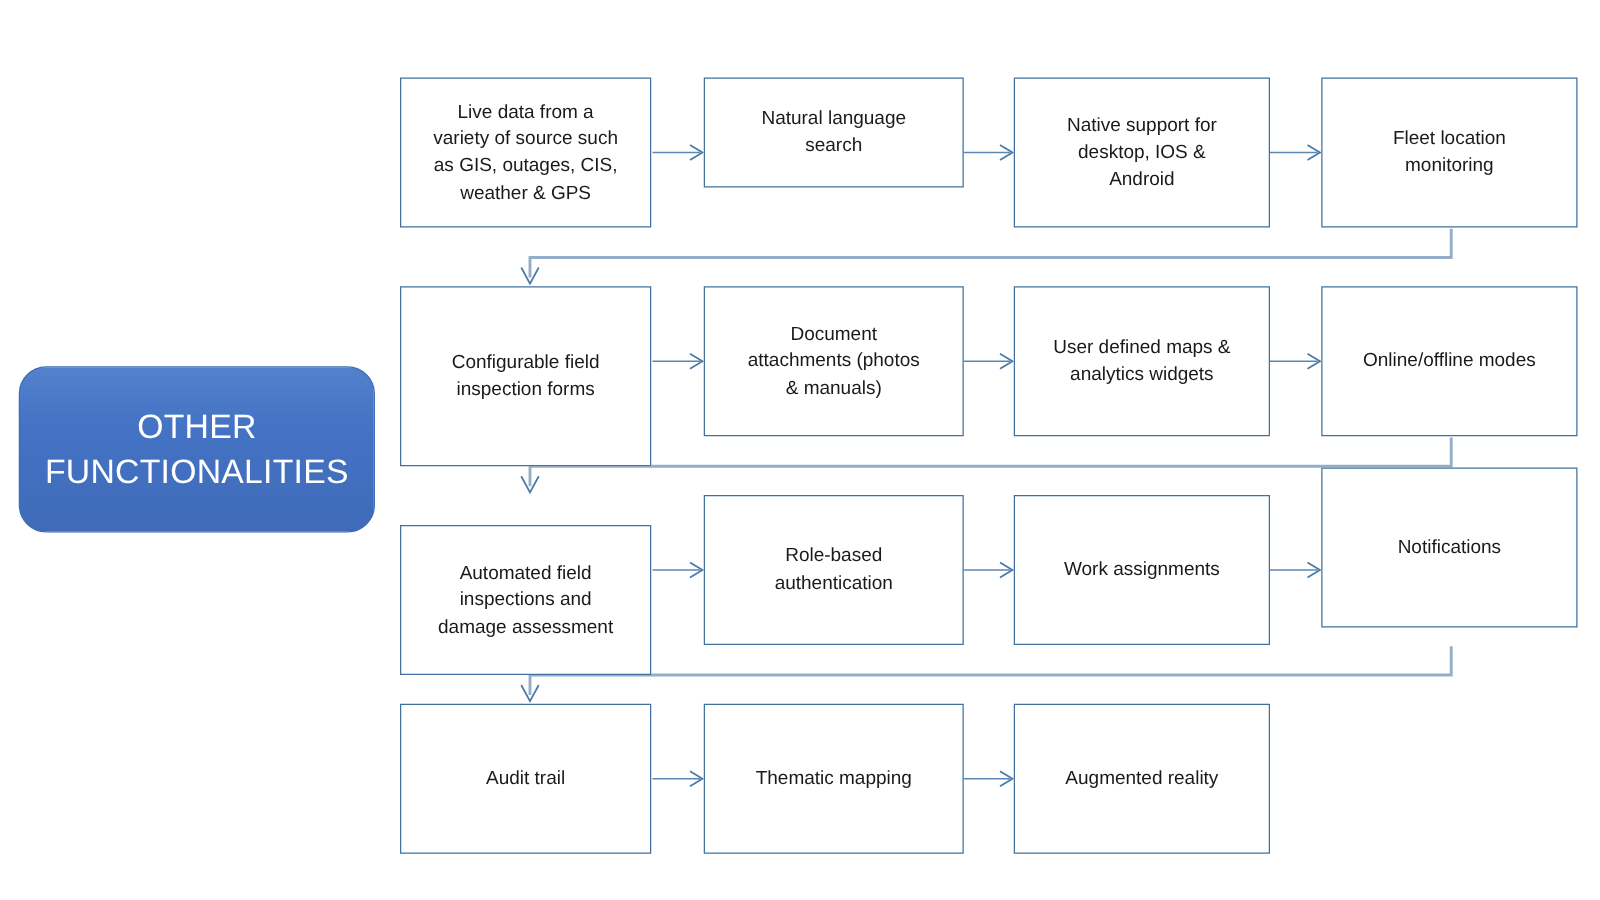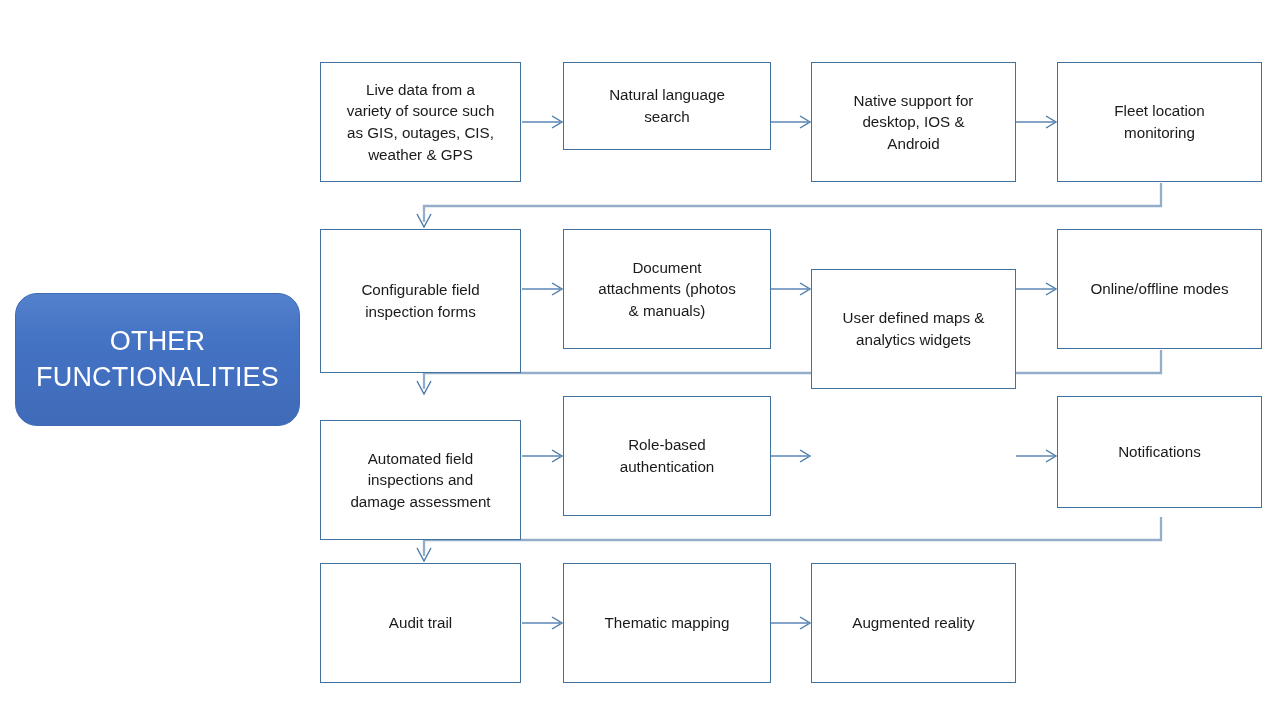--- a/index.html
+++ b/index.html
@@ -165,28 +165,29 @@
 desktop, IOS &amp;
 Android</div>
   <div class="proc-box" style="left:1057px; top:62px; width:205px; height:120px;">Fleet location
 monitoring</div>
 
   <div class="proc-box" style="left:320px; top:229px; width:201px; height:144px;">Configurable  field
 inspection forms</div>
   <div class="proc-box" style="left:563px; top:229px; width:208px; height:120px;">Document
 attachments (photos
 &amp; manuals)</div>
-  <div class="proc-box" style="left:811px; top:229px; width:205px; height:120px;margin-top:40px;">User defined maps &amp;
+  <div class="proc-box" style="left:811px; top:229px; width:205px; height:120px;">User defined maps &amp;
 analytics widgets</div>
   <div class="proc-box" style="left:1057px; top:229px; width:205px; height:120px;">Online/offline  modes</div>
 
   <div class="proc-box" style="left:320px; top:396px; width:201px; height:120px;margin-top:24px;">Automated field
 inspections and
 damage assessment</div>
   <div class="proc-box" style="left:563px; top:396px; width:208px; height:120px;">Role-based
 authentication</div>
-  <div class="proc-box" style="left:1057px; top:396px; width:205px; height:112px;">Notifications</div>
+  <div class="proc-box" style="left:811px; top:396px; width:205px; height:120px;">Work assignments</div>
+  <div class="proc-box" style="left:1057px; top:374px; width:205px; height:128px;">Notifications</div>
 
   <div class="proc-box" style="left:320px; top:563px; width:201px; height:120px;">Audit trail</div>
   <div class="proc-box" style="left:563px; top:563px; width:208px; height:120px;">Thematic mapping</div>
   <div class="proc-box" style="left:811px; top:563px; width:205px; height:120px;">Augmented reality</div>
 
 </div>
 
 </body></html>

